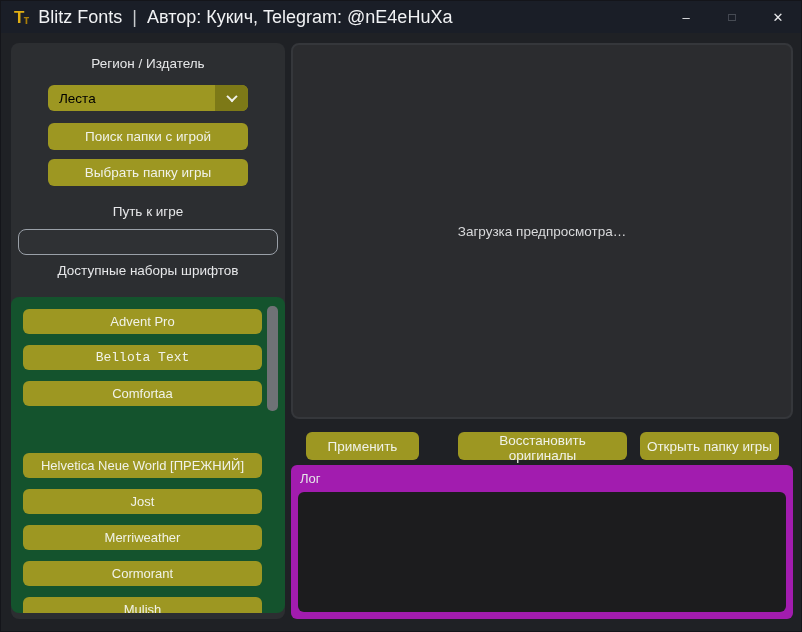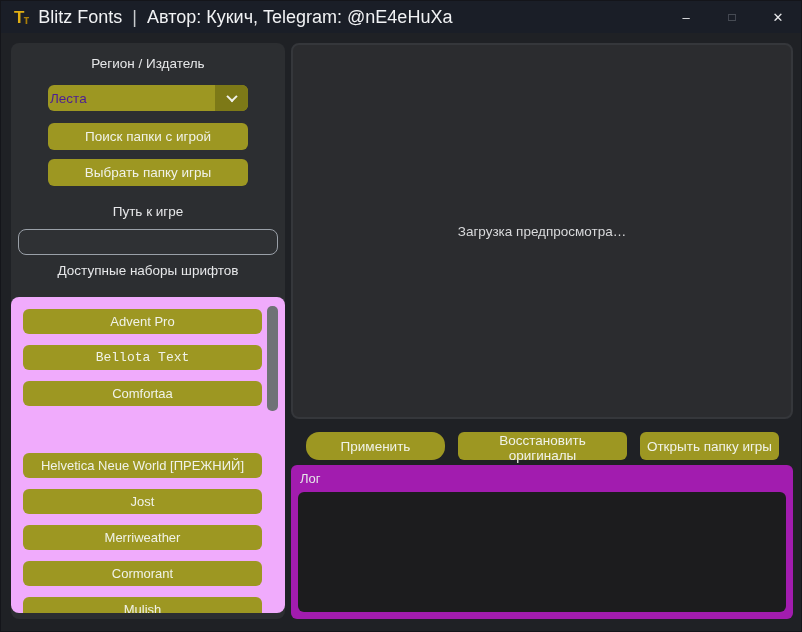--- a/index.html
+++ b/index.html
@@ -32,62 +32,62 @@
   
   .left-panel{
     position:absolute;left:10px;top:42px;width:274px;height:576px;
     background:#2c2e31;border-radius:8px;
   }
   .region-label{top:13px;}
   .select{
     position:absolute;left:37px;top:42px;width:200px;height:26px;border-radius:6px;
     background:#9d9722;display:flex;align-items:center;overflow:hidden;cursor:default;
   }
-  .select-value{flex:1;color:#4c1d95;font-size:13.5px;padding-left:2px;}
+  .select-value{flex:1;color:#000000;font-size:13.5px;padding-left:11px;}
   .select-arrow{
     width:33px;height:100%;background:#7d7917;display:flex;align-items:center;justify-content:center;
   }
   .chev{width:8px;height:8px;border-right:2.5px solid #f0f1ea;border-bottom:2.5px solid #f0f1ea;
     transform:rotate(45deg) translate(-1px,-1px);}
   .lp-btn{
     position:absolute;left:37px;width:200px;height:27px;border-radius:6px;
     font-size:13.5px;cursor:default;
   }
   .btn-search{top:80px;}
   .btn-choose{top:116px;}
   .path-label{top:161px;}
   .path-input{
     position:absolute;left:7px;top:186px;width:260px;height:26px;border-radius:8px;
     background:#2f3134;border:1px solid #9aa0a8;color:#e8e8e8;font-size:13px;padding:0 8px;outline:none;
   }
   .fonts-label{top:220px;}
 
   .font-list{
     position:absolute;left:0;top:254px;width:274px;height:316px;
-    background:#f0abfc;border-radius:8px;overflow:hidden;
+    background:#14532d;border-radius:8px;overflow:hidden;
   }
   .font-btn{
     position:absolute;left:12px;width:239px;height:25px;border-radius:6px;
     font-size:13px;cursor:default;white-space:nowrap;overflow:hidden;
   }
   .scroll-track{position:absolute;right:7px;top:6px;width:11px;height:304px;}
   .scroll-thumb{position:absolute;left:0;top:3px;width:11px;height:105px;border-radius:5px;background:#6f7276;}
 
   
   .preview-panel{
     position:absolute;left:290px;top:42px;width:502px;height:376px;
     background:#2b2c2f;border:2px solid #35373b;border-radius:8px;
     display:flex;align-items:center;justify-content:center;
   }
   .preview-text{color:#d9dadc;font-size:13.5px;}
 
   .action-btn{
     position:absolute;top:431px;height:28px;border-radius:6px;font-size:13.5px;cursor:default;
   }
-  .btn-apply{left:305px;width:139px;border-radius:13px;}
+  .btn-apply{left:305px;width:113px;}
   .btn-restore{left:457px;width:169px;}
   .btn-open{left:639px;width:139px;}
 
   .log-group{
     position:absolute;left:290px;top:464px;width:502px;height:154px;
     background:#a21caf;border-radius:6px;
   }
   .log-label{position:absolute;left:9px;top:6px;color:#e6e7e9;font-size:13px;}
   .log-box{
     position:absolute;left:7px;top:27px;width:488px;height:120px;

